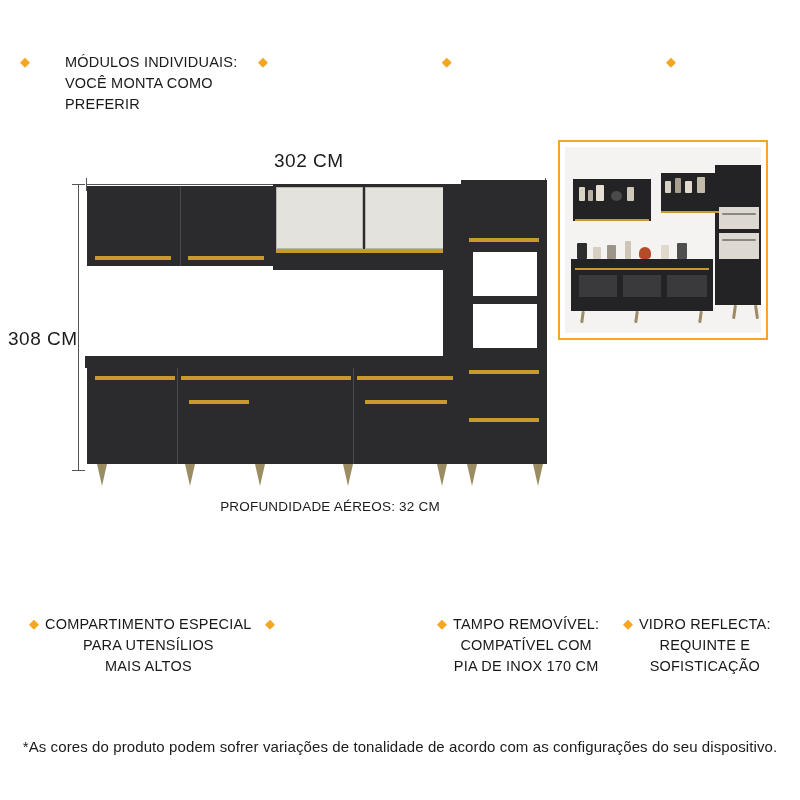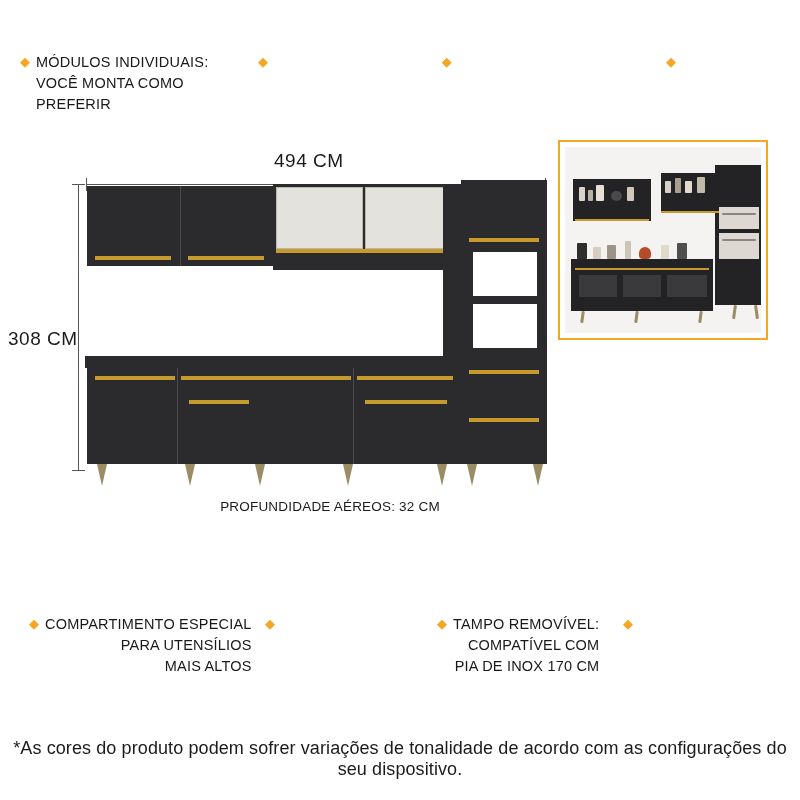--- a/index.html
+++ b/index.html
@@ -35,36 +35,36 @@
     line-height: 18px;
     margin-right: 6px;
     flex: none;
     position: relative;
     top: 1px;
   }
   .feature .ftext {
     font-size: 14.5px;
     line-height: 21px;
     letter-spacing: 0.2px;
-    text-align: right;
+    text-align: center;
     white-space: pre-line;
     color: #191919;
   }
 
   #features-top {
     position: absolute;
     top: 52px;
     left: 0;
     width: 800px;
   }
   #features-top .feature:nth-child(1) { width: 246px; }
   #features-top .feature:nth-child(2) { width: 190px; }
   #features-top .feature:nth-child(3) { width: 232px; }
   #features-top .feature:nth-child(4) { width: 130px; }
-  #features-top .ftext { text-align: center; }
+  #features-top .ftext { text-align: center; margin-left: 29px; }
   #features-top .feature:nth-child(1) .ftext { text-align: left; }
 
   #features-bottom {
     position: absolute;
     top: 614px;
     left: 0;
     width: 800px;
   }
   #features-bottom .feature:nth-child(1) { width: 236px; }
   #features-bottom .feature:nth-child(2) { width: 172px; }
@@ -151,21 +151,21 @@
     color: #1b1b1b;
   }
 
   
   #footnote {
     position: absolute;
     top: 738px;
     left: 0;
     width: 800px;
     text-align: center;
-    font-size: 18px;
+    font-size: 15px;
     color: #1b1b1b;
     letter-spacing: 0.1px;
   }
 </style>
 </head>
 <body>
 
 <div id="features-top" class="features">
   <div class="feature">
     <span class="diamond">◆</span>
@@ -178,21 +178,21 @@
   <div class="feature">
     <span class="diamond">◆</span>
   </div>
   <div class="feature">
     <span class="diamond">◆</span>
   </div>
 </div>
 
 <div id="diagram">
 
-  <div class="dim-label" id="dim-width-label">494 CM</div>
+  <div class="dim-label" id="dim-width-label">302 CM</div>
   <div class="dim-label" id="dim-height-label">308 CM</div>
 
   <div class="meas-line" style="left:86px; top:44px; width:460px; height:1px;"></div>
   <div class="tick" style="left:86px; top:38px; width:1px; height:13px;"></div>
   <div class="tick" style="left:545px; top:38px; width:1px; height:13px;"></div>
 
   <div class="meas-line" style="left:78px; top:44px; width:1px; height:287px;"></div>
   <div class="tick" style="left:72px; top:44px; width:13px; height:1px;"></div>
   <div class="tick" style="left:72px; top:330px; width:13px; height:1px;"></div>
 
@@ -304,16 +304,19 @@
     <span class="diamond">◆</span>
   </div>
   <div class="feature">
     <span class="diamond">◆</span>
     <span class="ftext">TAMPO REMOVÍVEL:
 COMPATÍVEL COM
 PIA DE INOX 170 CM</span>
   </div>
   <div class="feature">
     <span class="diamond">◆</span>
+    <span class="ftext">VIDRO REFLECTA:
+REQUINTE E
+SOFISTICAÇÃO</span>
   </div>
 </div>
 
 <div id="footnote">*As cores do produto podem sofrer variações de tonalidade de acordo com as configurações do seu dispositivo.</div>
 
 </body></html>

